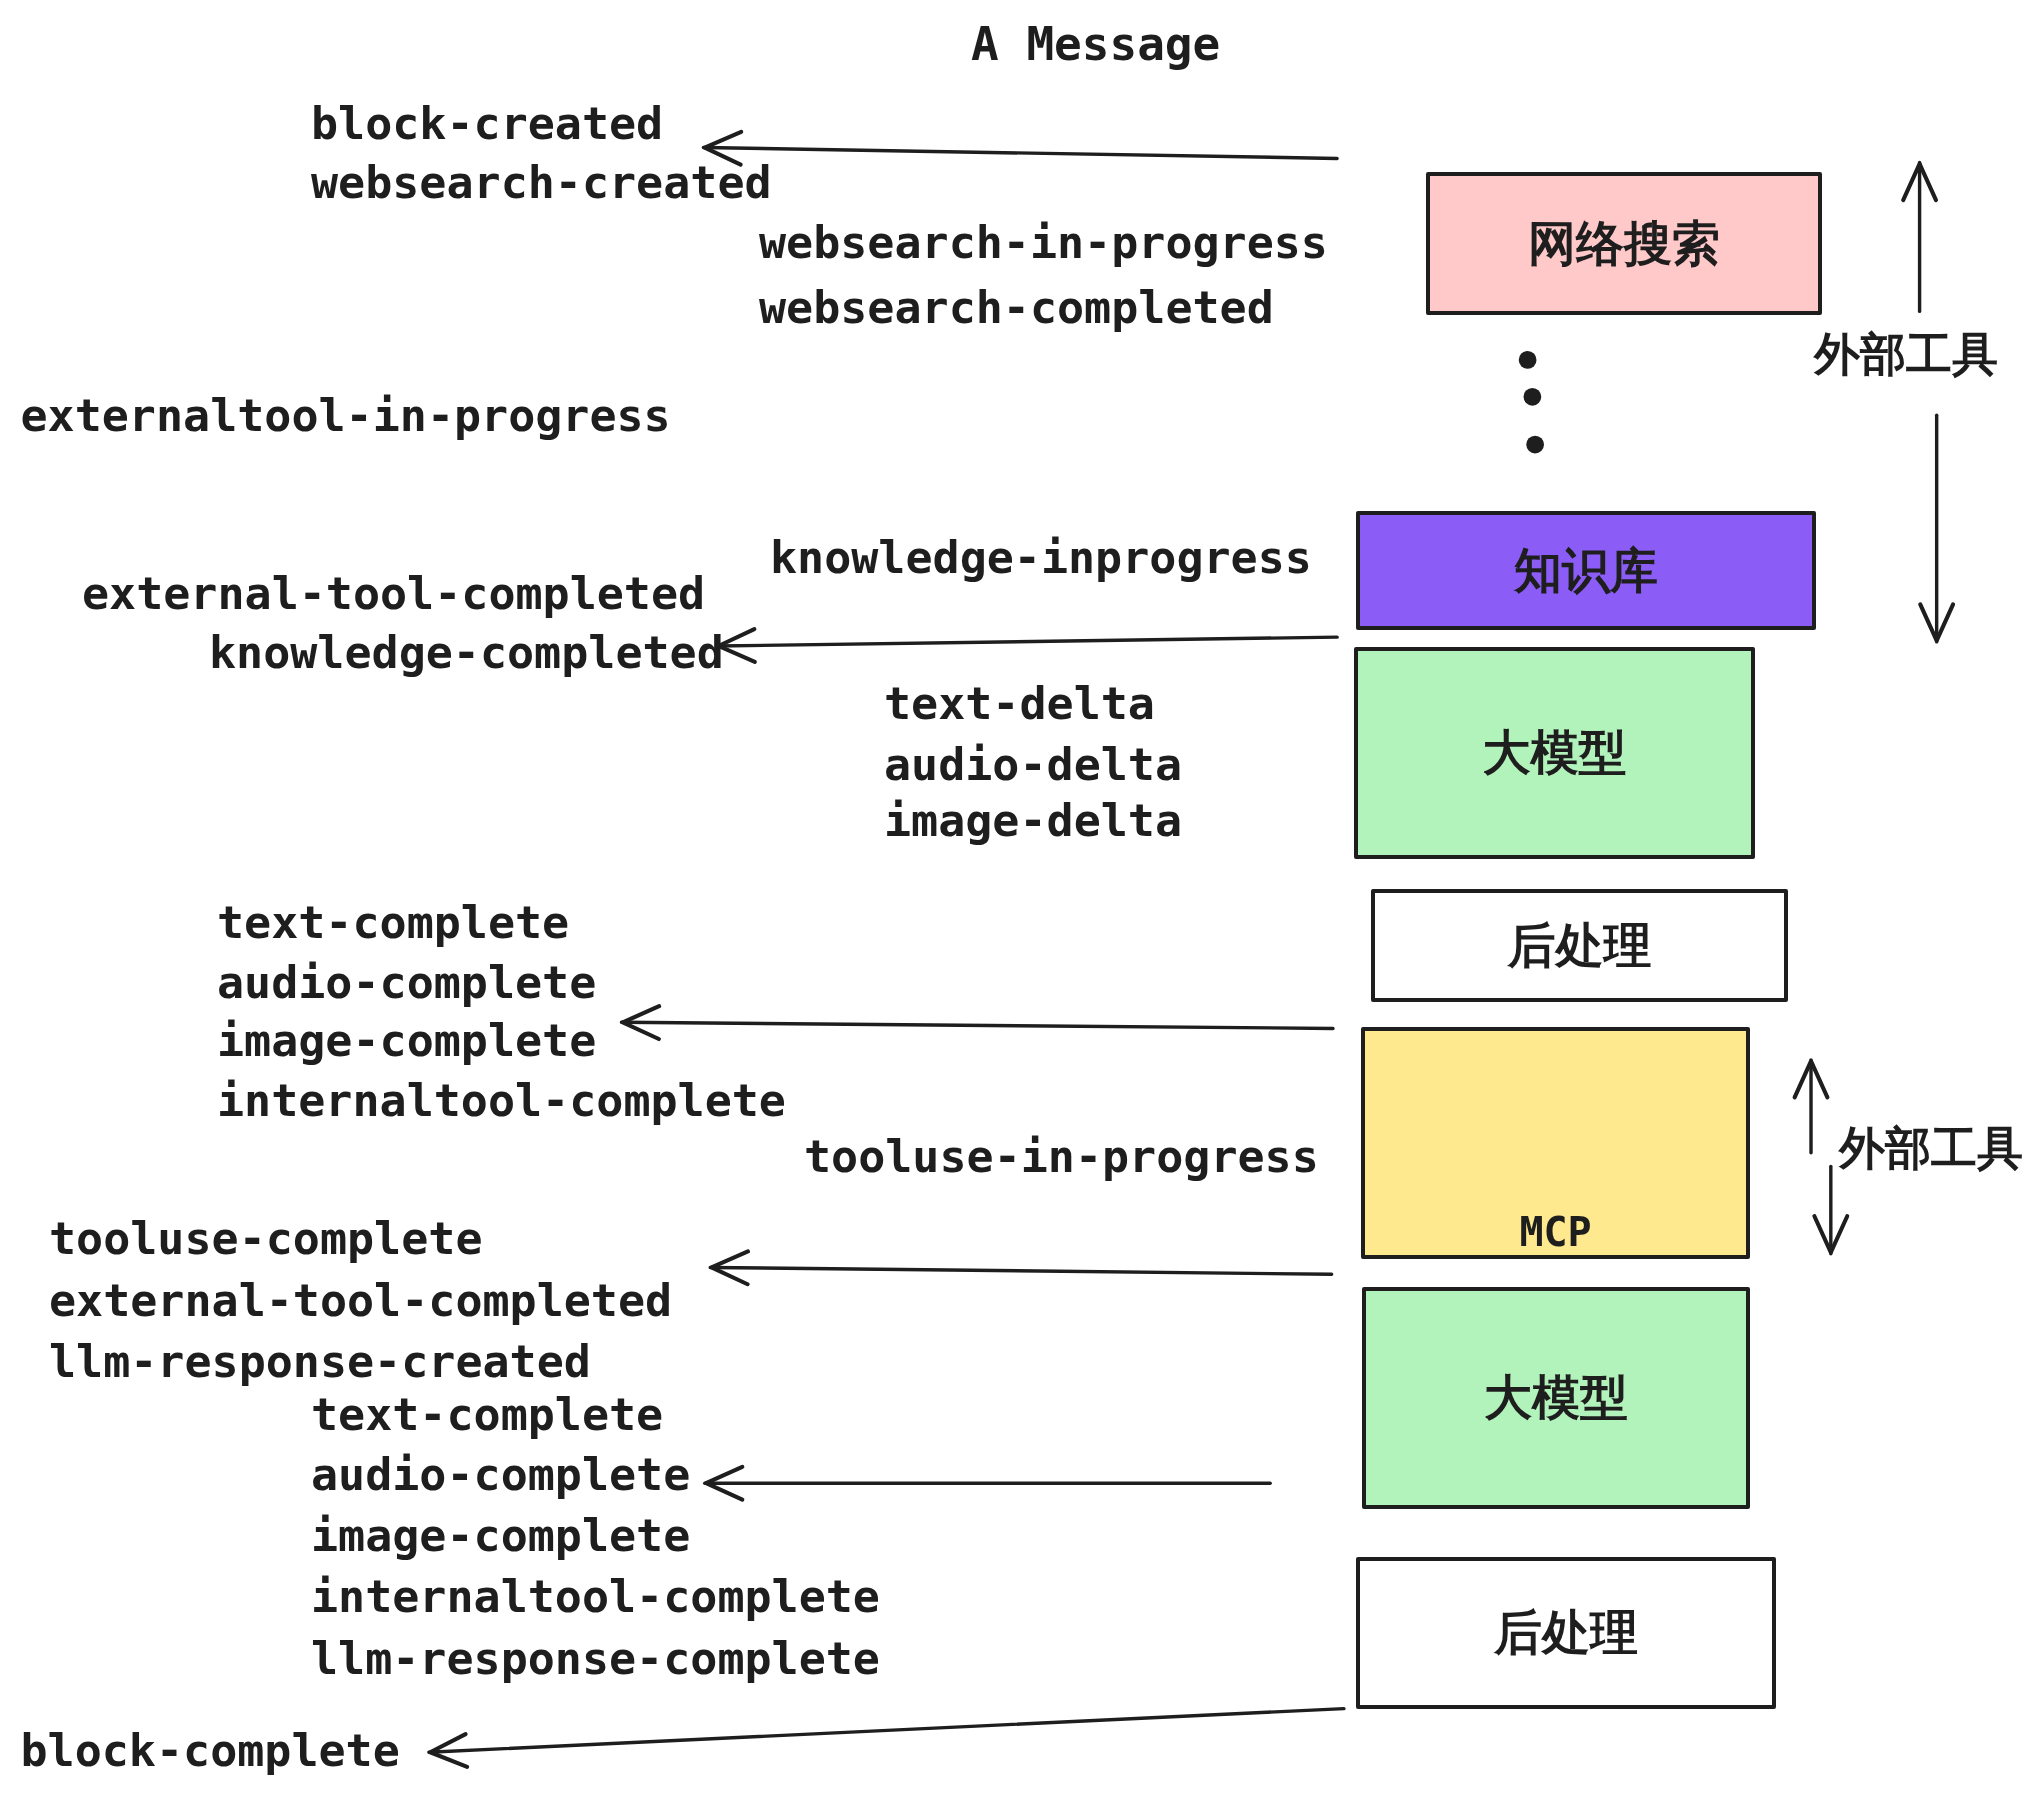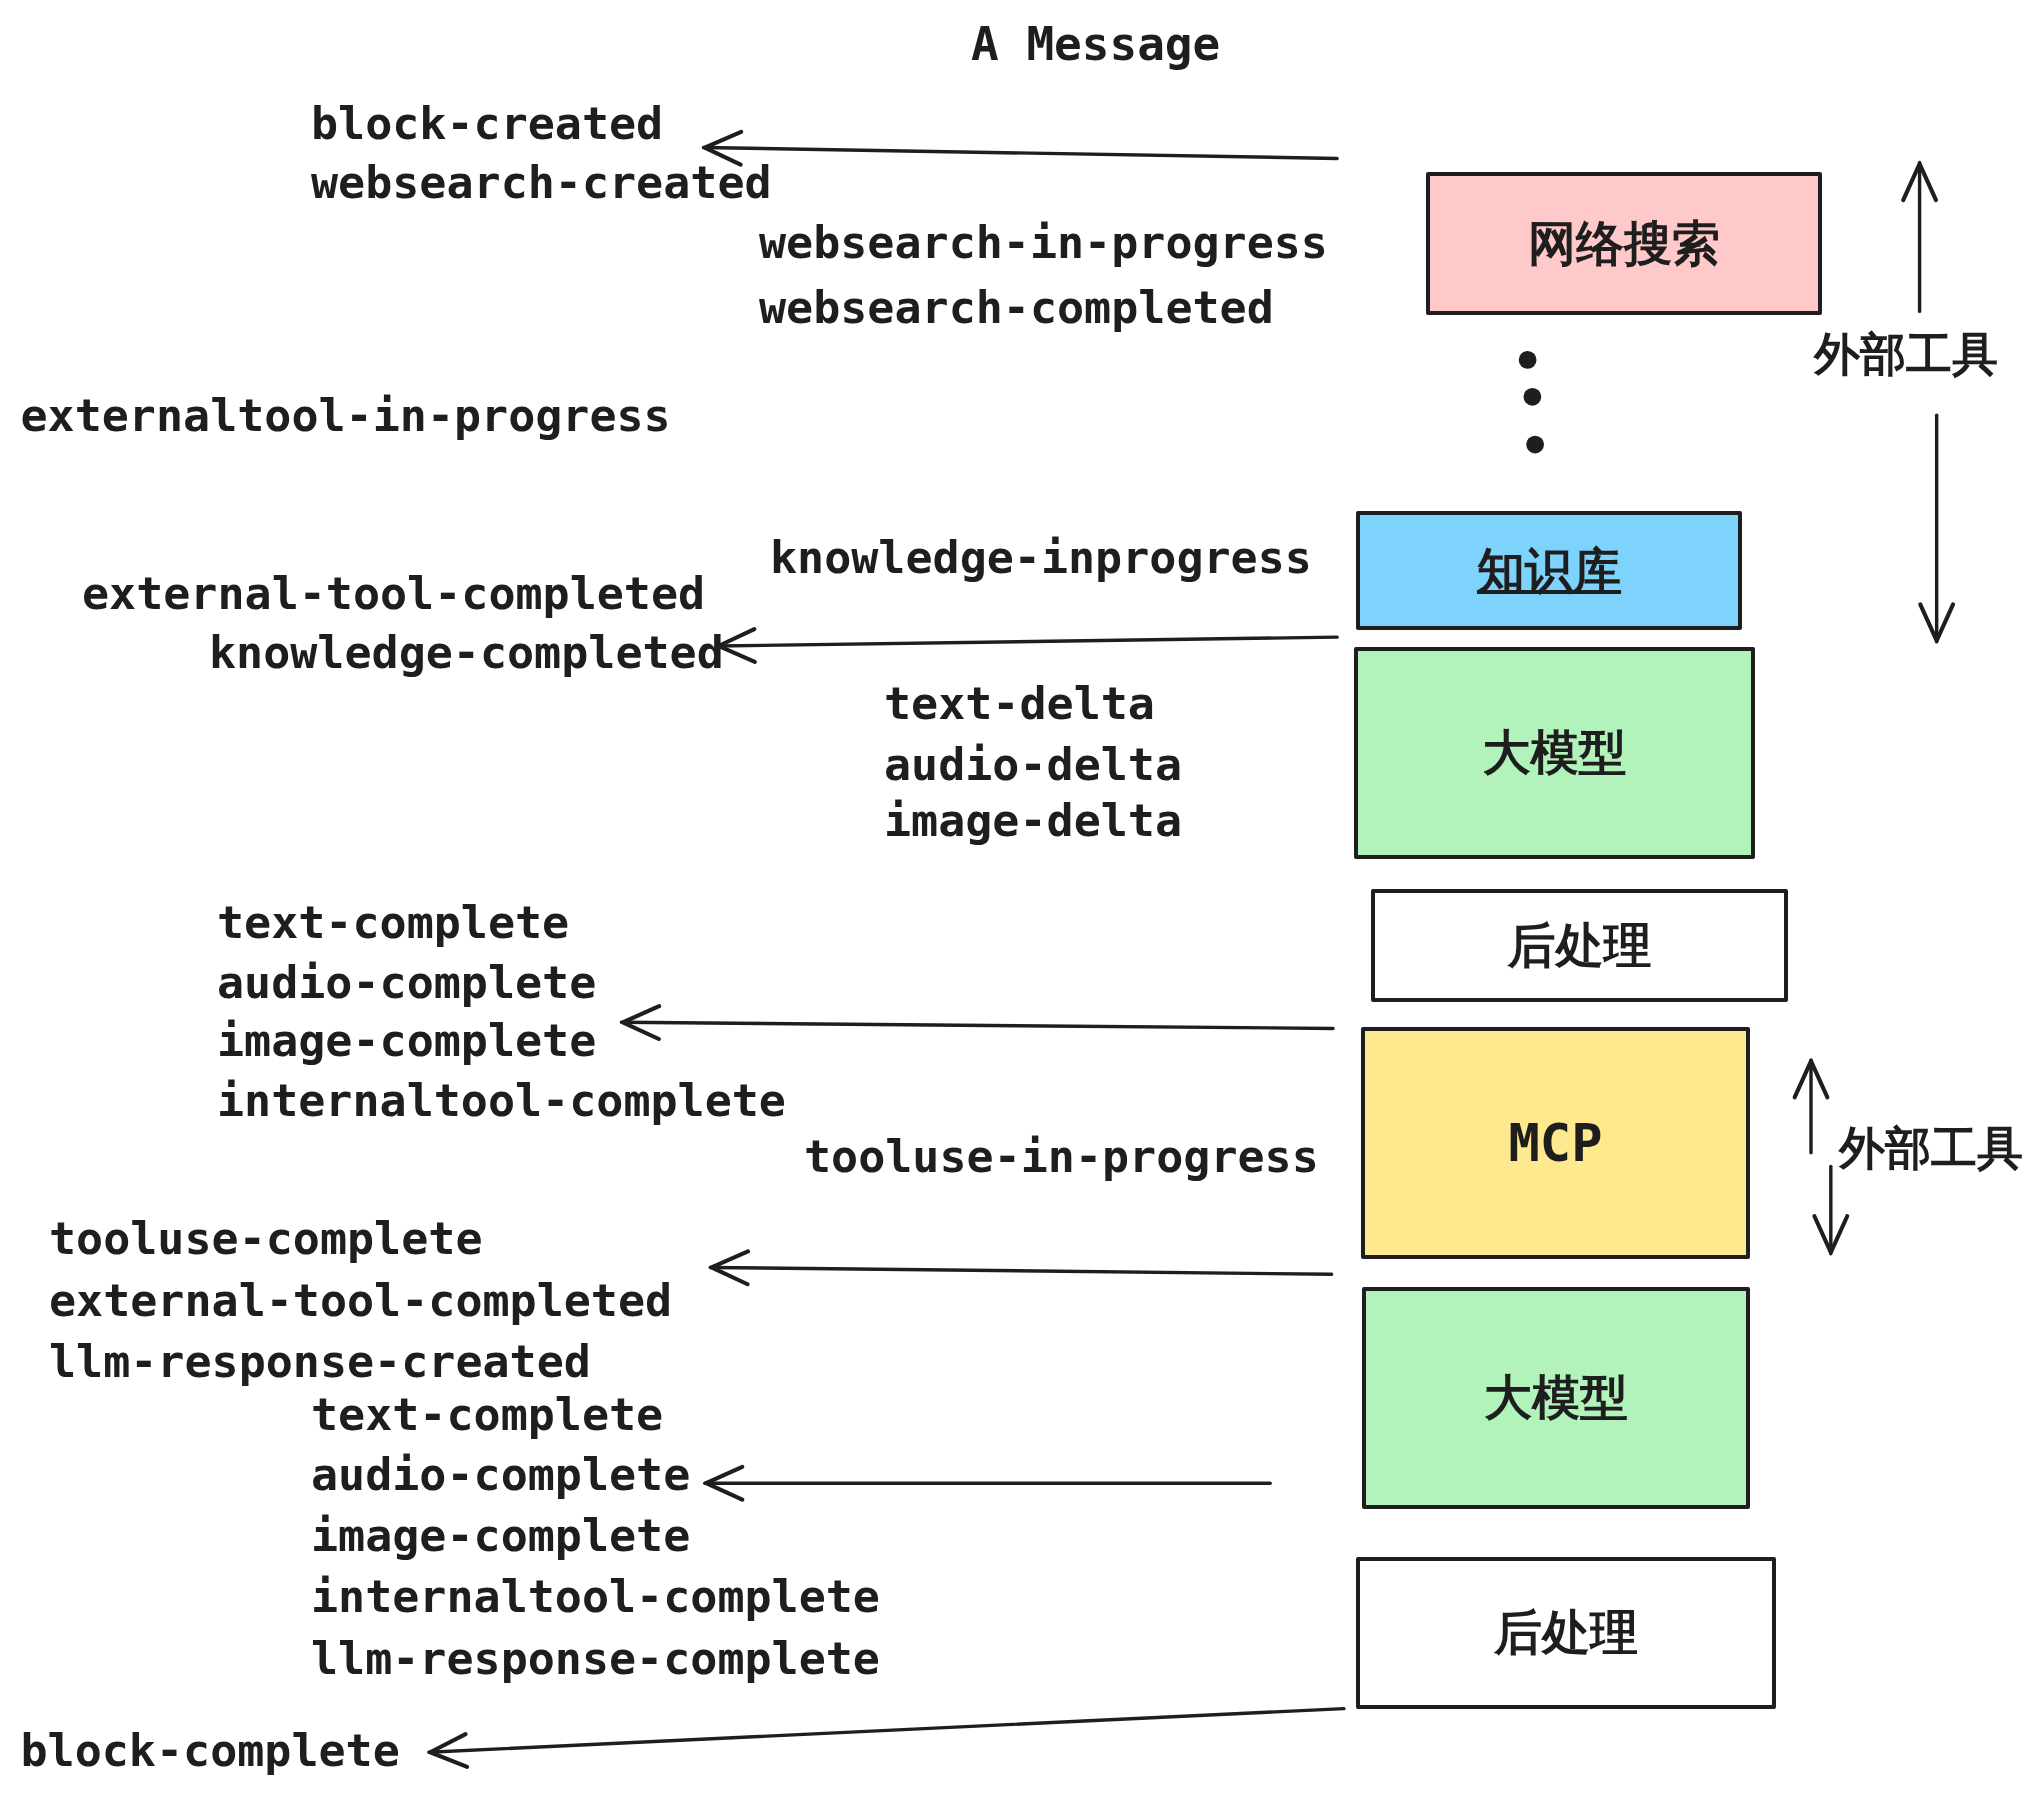--- a/index.html
+++ b/index.html
@@ -22,21 +22,21 @@
   }
   .box{
     position:absolute;box-sizing:border-box;
     border:4.1px solid #1e1e1e;border-radius:2px;
     display:flex;align-items:center;justify-content:center;
     font-family:"DejaVu Sans","Liberation Sans",sans-serif;
     font-size:48px;font-weight:600;
   }
   .box.mono{
     font-family:"DejaVu Sans Mono","Liberation Mono",monospace;
-    font-size:52px;font-weight:700;
+    font-size:40px;font-weight:700;align-items:flex-end;
   }
   .arrow-layer{position:absolute;left:0;top:0;}
 </style>
 </head>
 <body>
 
 <div class="canvas">
   <svg class="arrow-layer" width="2035" height="1796" viewBox="0 0 2980 2630">
     <defs>
       <marker id="arrowhead" viewBox="-66 -32 72 64" markerWidth="72" markerHeight="64" refX="0" refY="0" orient="auto" markerUnits="userSpaceOnUse">
@@ -90,21 +90,21 @@
       <div class="evlabel" style="left: 20.5px; top: 1750px; text-align: center;">block-complete</div>
     </div>
   <div id="annot-group">
       <div class="annot" style="left: 1814px; top: 355px;">外部工具</div>
       <div class="annot" style="left: 1839px; top: 1149px;">外部工具</div>
     </div>
   <div id="box-group">
       <div class="box" style="left: 1426px; top: 172px; width: 396px; height: 143px; background: rgb(255, 201, 201);">
         <span>网络搜索</span>
       </div>
-      <div class="box" style="left: 1356px; top: 511px; width: 386px; height: 119px; background: #7dd3fc; text-decoration: underline;">
+      <div class="box" style="left: 1356px; top: 511px; width: 460px; height: 119px; background: #8b5cf6;">
         <span>知识库</span>
       </div>
       <div class="box" style="left: 1354px; top: 647px; width: 401px; height: 212px; background: rgb(178, 242, 187);">
         <span>大模型</span>
       </div>
       <div class="box" style="left: 1371px; top: 889px; width: 417px; height: 113px; background: rgb(255, 255, 255);">
         <span>后处理</span>
       </div>
       <div class="box mono" style="left: 1361px; top: 1027px; width: 389px; height: 232px; background: rgb(255, 233, 142);">
         <span>MCP</span>

